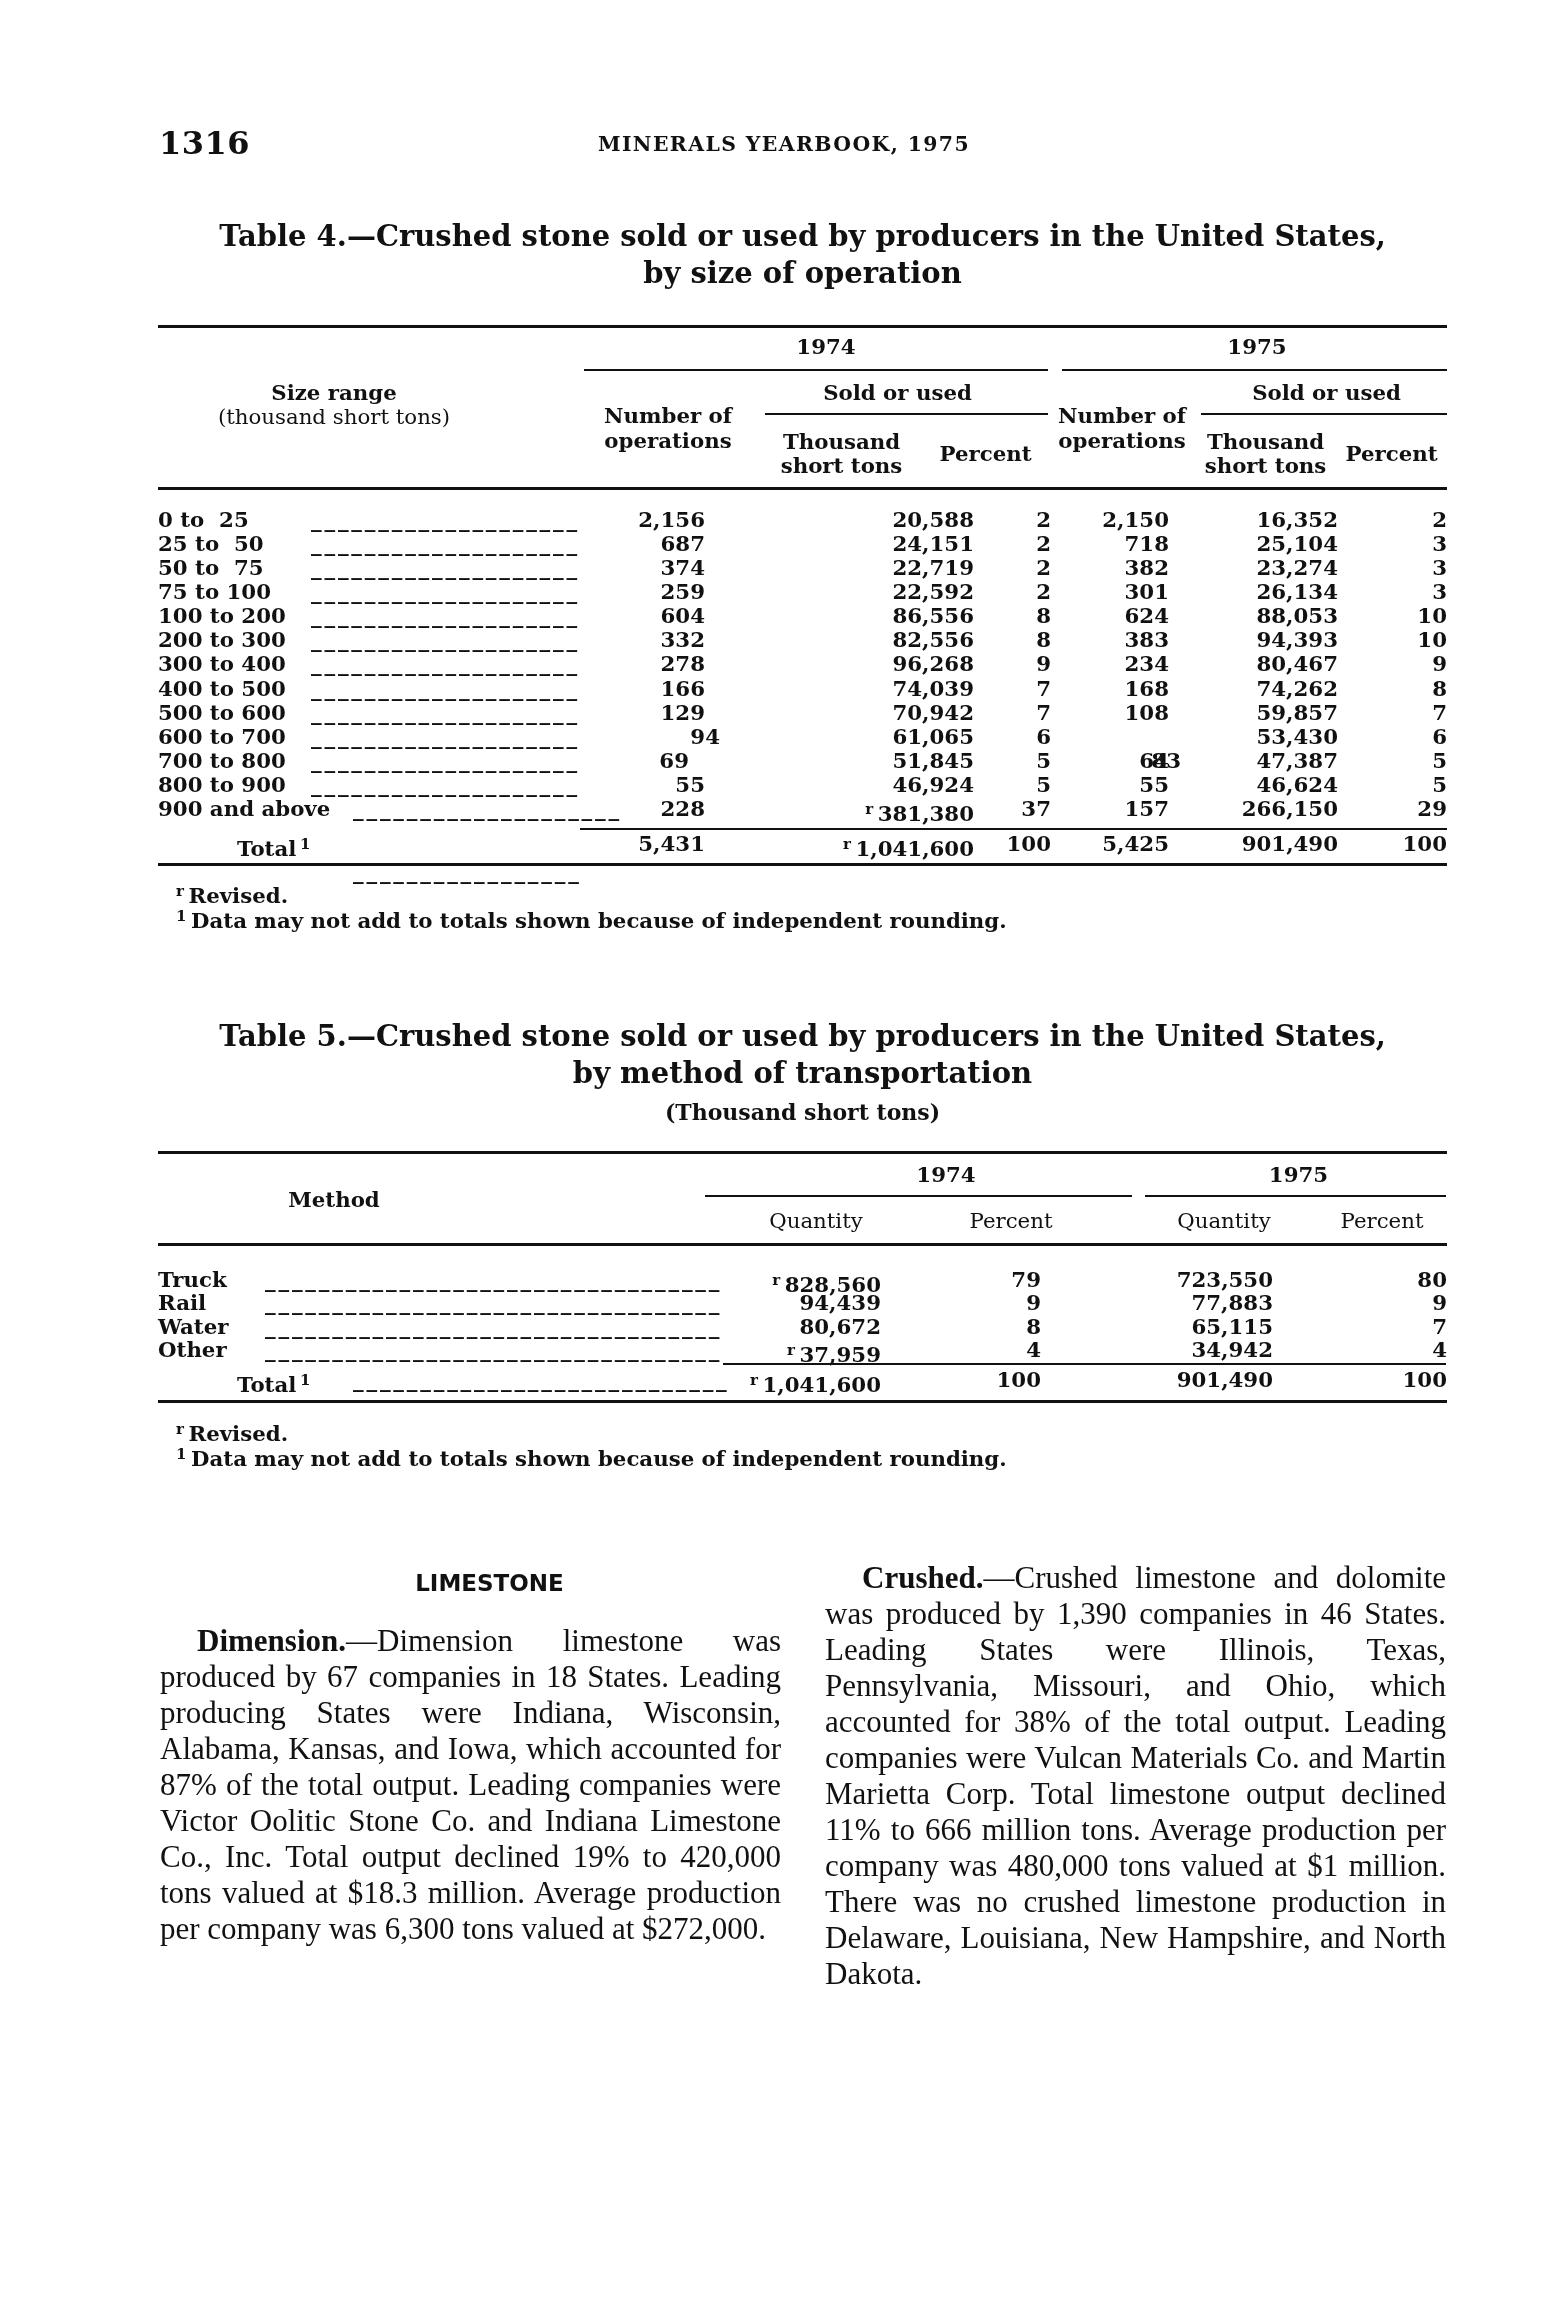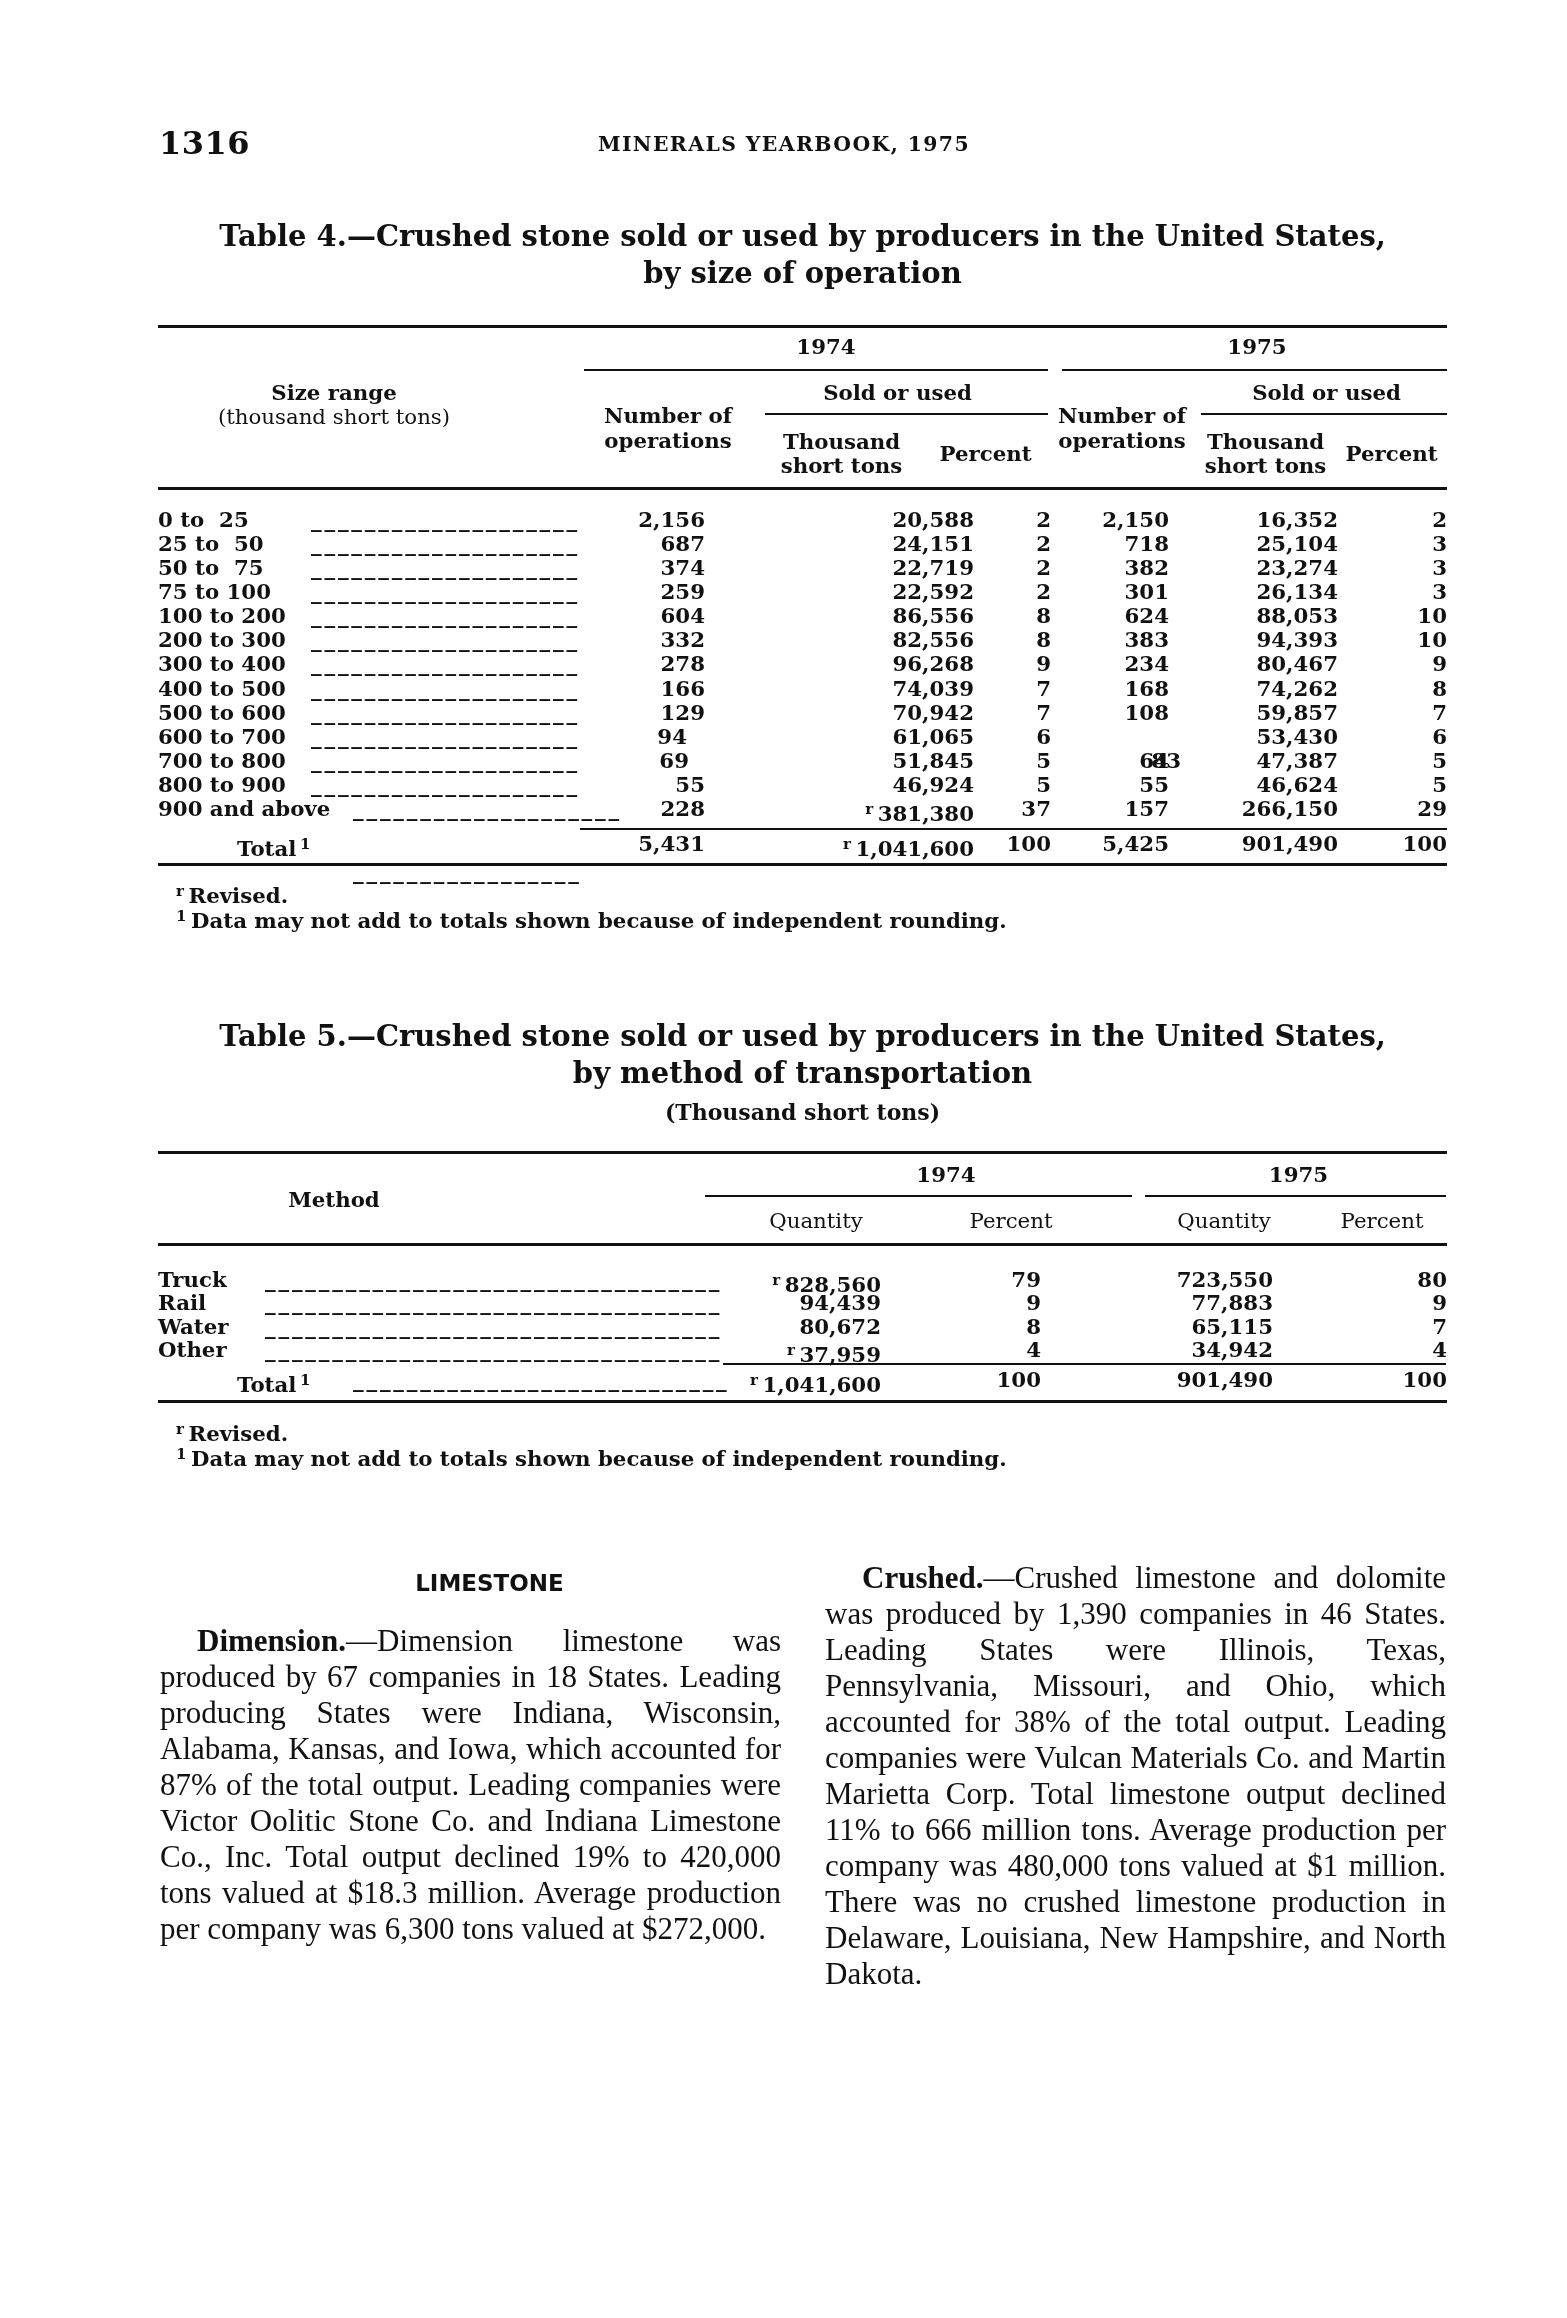--- a/index.html
+++ b/index.html
@@ -164,21 +164,21 @@
         <span class="cell" style="right: 742px;"><span>129</span></span>
         <span class="cell" style="right: 473px;"><span>70,942</span></span>
         <span class="cell" style="right: 396px;"><span>7</span></span>
         <span class="cell" style="right: 278px;"><span>108</span></span>
         <span class="cell" style="right: 109px;"><span>59,857</span></span>
         <span class="cell" style="right: 0px;"><span>7</span></span>
       </div>
       <div class="row" style="top: 725px;">
         <span class="label" style="white-space: pre;">600 to 700</span>
         <span class="leader" style="left: 153px; width: 413px;">____________________</span>
-        <span class="cell" style="right: 760px;"><span>94</span></span>
+        <span class="cell" style="right: 727px;"><span>94</span></span>
         <span class="cell" style="right: 473px;"><span>61,065</span></span>
         <span class="cell" style="right: 396px;"><span>6</span></span>
         <span class="cell" style="right: 266px; margin-top: 24px;"><span>83</span></span>
         <span class="cell" style="right: 109px;"><span>53,430</span></span>
         <span class="cell" style="right: 0px;"><span>6</span></span>
       </div>
       <div class="row" style="top: 749px;">
         <span class="label" style="white-space: pre;">700 to 800</span>
         <span class="leader" style="left: 153px; width: 413px;">____________________</span>
         <span class="cell" style="right: 758px;"><span>69</span></span>

